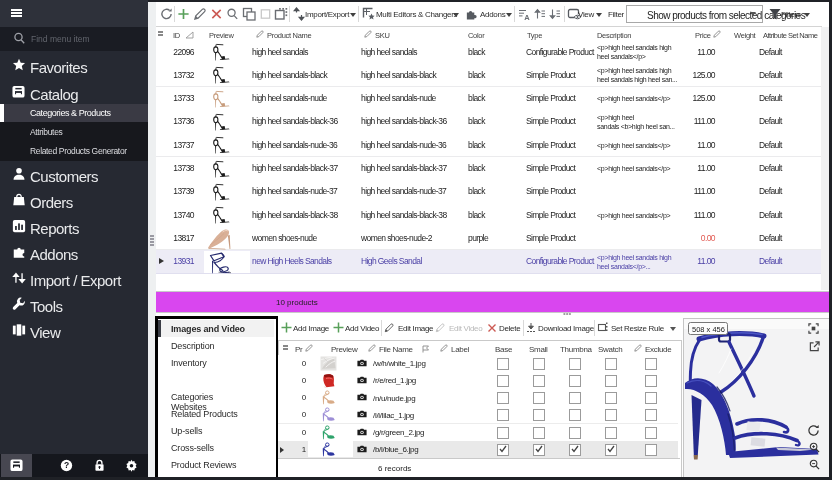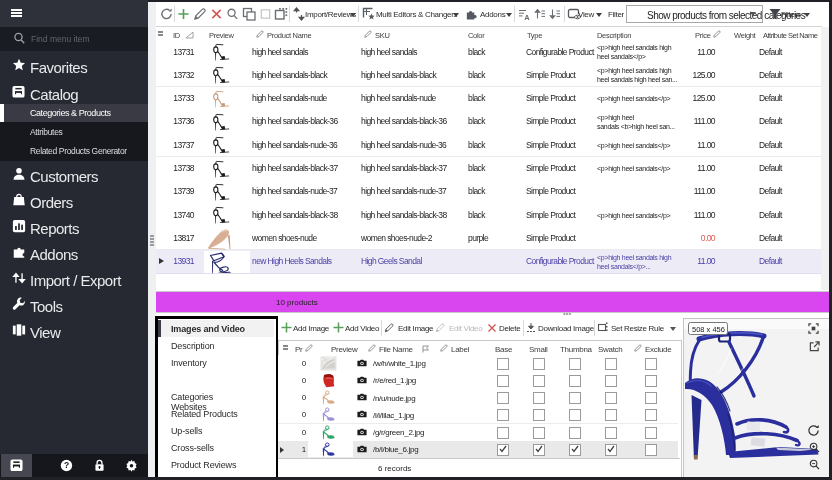--- a/index.html
+++ b/index.html
@@ -205,21 +205,21 @@
         <rect x="11.5" y="7.4" width="1.7" height="1.7"></rect>
         <rect x="8.3" y="1" width="1.7" height="1.7"></rect>
         <rect x="5.1" y="1" width="1.7" height="1.7"></rect>
       </g>
     </svg>
   <div class="tsep" style="left:133px;"></div>
   <svg style="position:absolute;left:137px;top:5px;" width="12" height="14" viewBox="0 0 12 14">
       <path d="M3.5 5.5 V2 M3.5 1 l-2.3 2.7 h4.6 Z" stroke="#4d5156" stroke-width="1.2" fill="#4d5156"></path>
       <path d="M8.5 8 V12 M8.5 13 l-2.3 -2.7 h4.6 Z" stroke="#4d5156" stroke-width="1.2" fill="#4d5156"></path>
     </svg>
-  <div class="tlbl" style="left:149px;">Import/Reviews</div>
+  <div class="tlbl" style="left:149px;">Import/Export</div>
   <div class="caret" style="left:194px;top:11px;"></div>
   <div class="tsep" style="left:202px;"></div>
   <svg style="position:absolute;left:206px;top:5px;" width="14" height="14" viewBox="0 0 14 14">
       <path d="M1.5 10.5 V1.5 H10.5" fill="none" stroke="#5a5e64" stroke-width="1.4"></path>
       <path d="M1.5 4.5 H8 M4.5 1.5 V8" stroke="#5a5e64" stroke-width="1"></path>
       <path d="M9.5 6.5 l0.9 2 2.2 0.2 -1.6 1.5 0.5 2.2 -2 -1.2 -2 1.2 0.5 -2.2 -1.6 -1.5 2.2 -0.2 Z" fill="#5a5e64"></path>
     </svg>
   <div class="tlbl" style="left:220px;">Multi Editors &amp; Changers</div>
   <div class="caret" style="left:297px;top:11px;"></div>
   <svg style="position:absolute;left:309px;top:5px;" width="13" height="14" viewBox="0 0 14 14">
@@ -280,21 +280,21 @@
   <div class="hlbl" style="left:441px;">Description</div>
   <div class="hlbl" style="left:539px;">Price</div>
   <svg style="position:absolute;left:557px;top:3px;" width="8" height="8" viewBox="0 0 10 10">
       <path d="M1 9 l0.7-2.5 5-5 a1.2 1.2 0 0 1 1.8 1.8 l-5 5 Z" fill="none" stroke="#777" stroke-width="1"></path>
     </svg>
   <div class="hlbl" style="left:578px;">Weight</div>
   <div class="hlbl" style="left:607px;letter-spacing:-0.5px;">Attribute Set Name</div>
 </div>
 <div id="grid-rows">
 <div class="grow" style="top:40.0px;">
-      <div class="gcell" style="left:8px;width:30px;text-align:right;">13731</div>
+      <div class="gcell" style="left:8px;width:30px;text-align:right;">22096</div>
       <div style="position:absolute;left:56px;top:1px;"><svg width="19" height="21" viewBox="0 0 19 21">
           <path d="M4.3 3.4 L11.3 3.8" stroke="#1b1b1b" stroke-width="0.9" fill="none"></path>
           <path d="M4.1 3.5 L3.7 6.4" stroke="#1b1b1b" stroke-width="0.9" fill="none"></path>
           <ellipse cx="3.8" cy="8.8" rx="2.1" ry="2.9" fill="none" stroke="#1b1b1b" stroke-width="1.1"></ellipse>
           <path d="M3.1 11.4 L4.1 11.4 L3.9 19.6 L3.4 19.6 Z" fill="#1b1b1b"></path>
           <path d="M5.6 9.4 C7.2 11.4 8.8 13.6 10.3 16.4 L9.3 16.9 C7.9 14.3 6.4 12.1 4.8 10.2 Z" fill="#1b1b1b"></path>
           <path d="M9.3 15.6 L12.6 15.0 L13.2 18.0 L9.8 18.4 Z" fill="#1b1b1b"></path>
           <path d="M7.8 18.2 L16.8 17.6 L17.6 18.3 L8.2 18.9 Z" fill="#1b1b1b"></path>
         </svg></div>
       <div class="gcell" style="left:96px;">high heel sandals</div>

